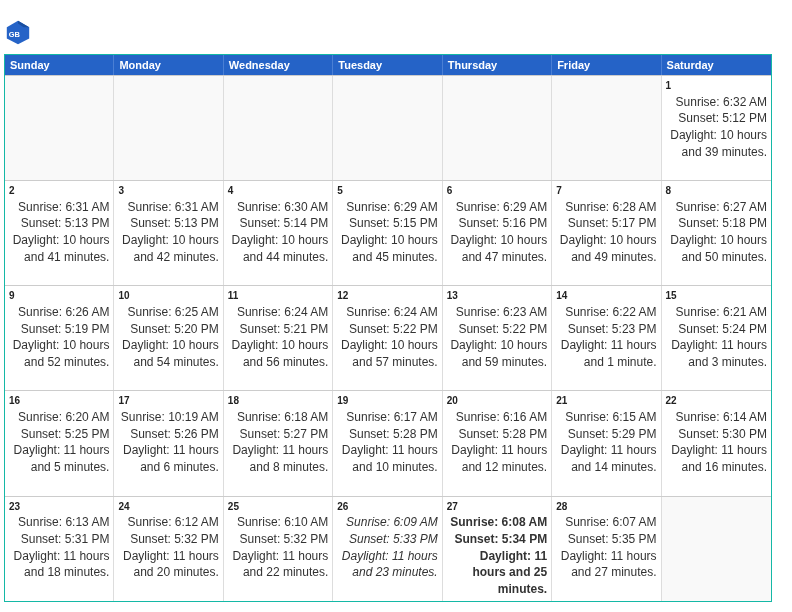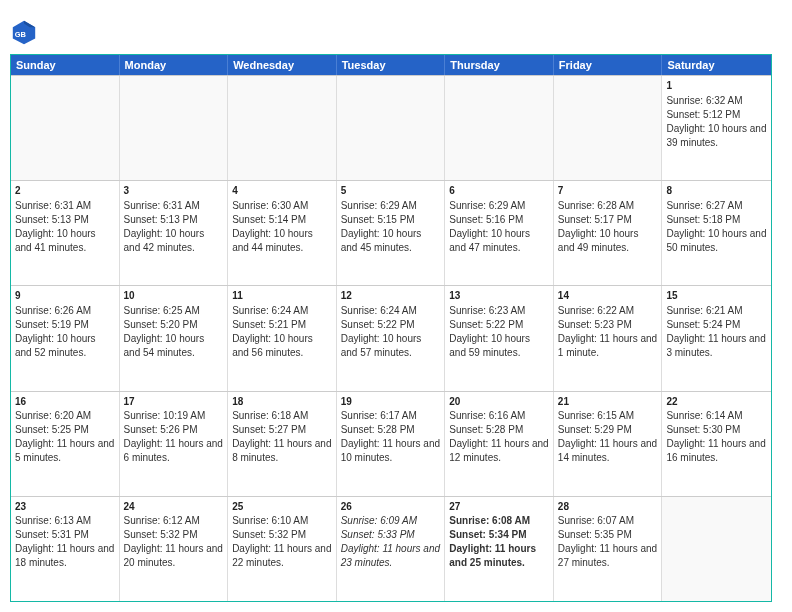--- a/index.html
+++ b/index.html
@@ -6,21 +6,21 @@
     body {
       font-family: Arial, sans-serif;
       background: #fff;
       width: 792px;
       height: 612px;
       overflow: hidden;
     }
     .page {
       width: 792px;
       height: 612px;
-      padding: 18px 20px 10px 10px;
+      padding: 18px 20px 10px 4px;
       display: flex;
       flex-direction: column;
     }
     .header {
       display: flex;
       justify-content: space-between;
       align-items: flex-start;
       margin-bottom: 8px;
     }
     .logo {
@@ -103,23 +103,24 @@
     .cal-cell:last-child { border-right: none; }
     .cal-cell.empty { background: #f9f9f9; }
     .day-num {
       font-size: 10px;
       font-weight: bold;
       color: #222;
       display: block;
       margin-bottom: 1px;
     }
     .cal-cell-text {
-      font-size: 10px;
+      font-size: 12px;
       color: #333;
       line-height: 1.4;
+      text-align: right;
     }
   </style>
 </head>
 <body>
 
 <div class="page">
   <div class="header">
     <div class="logo">
       <svg class="logo-icon" viewBox="0 0 30 30">
         <polygon points="15,3 27,10 27,22 15,28 3,22 3,10" fill="#2563c7"></polygon>

